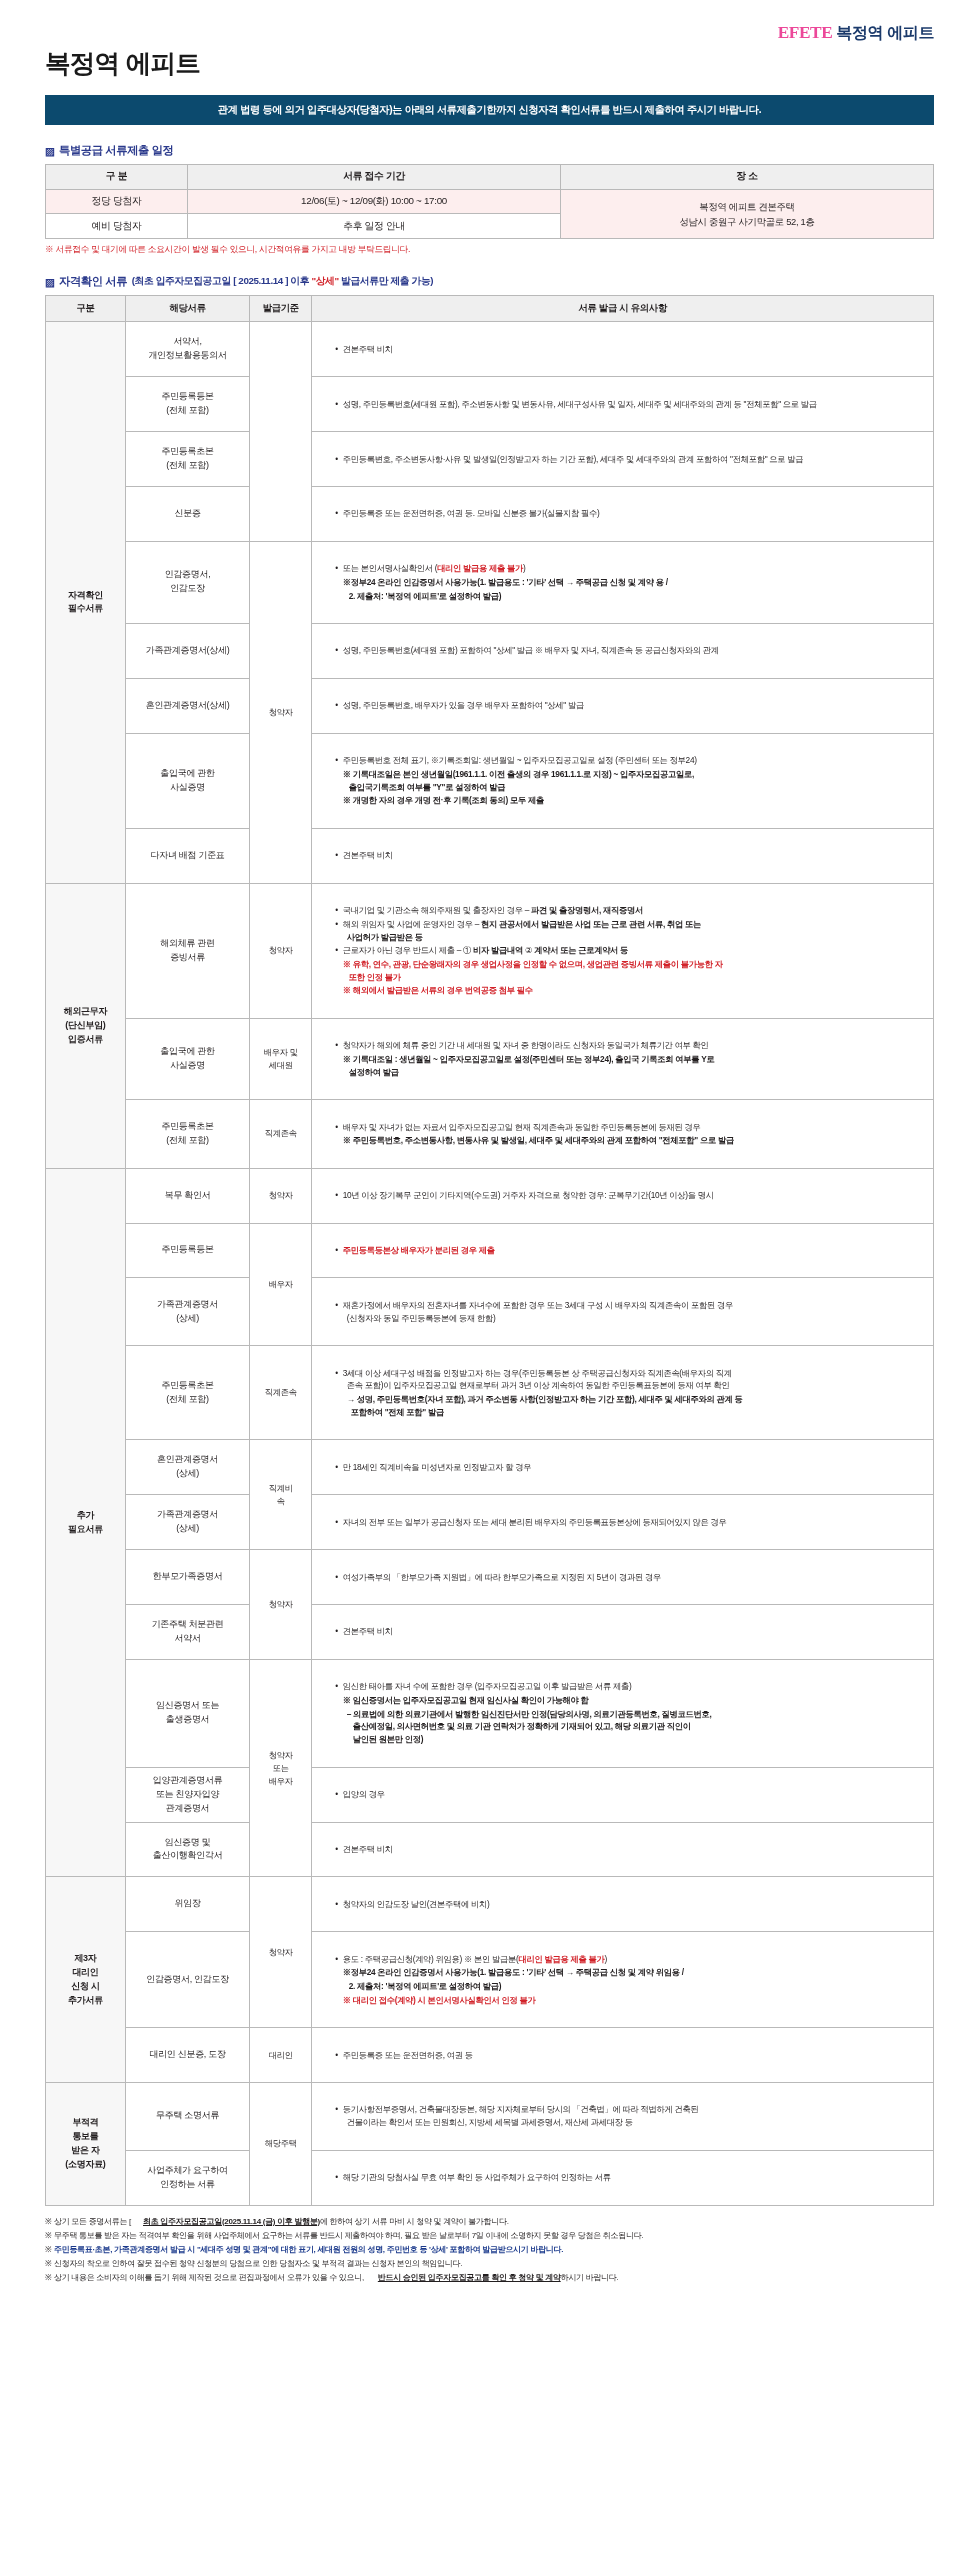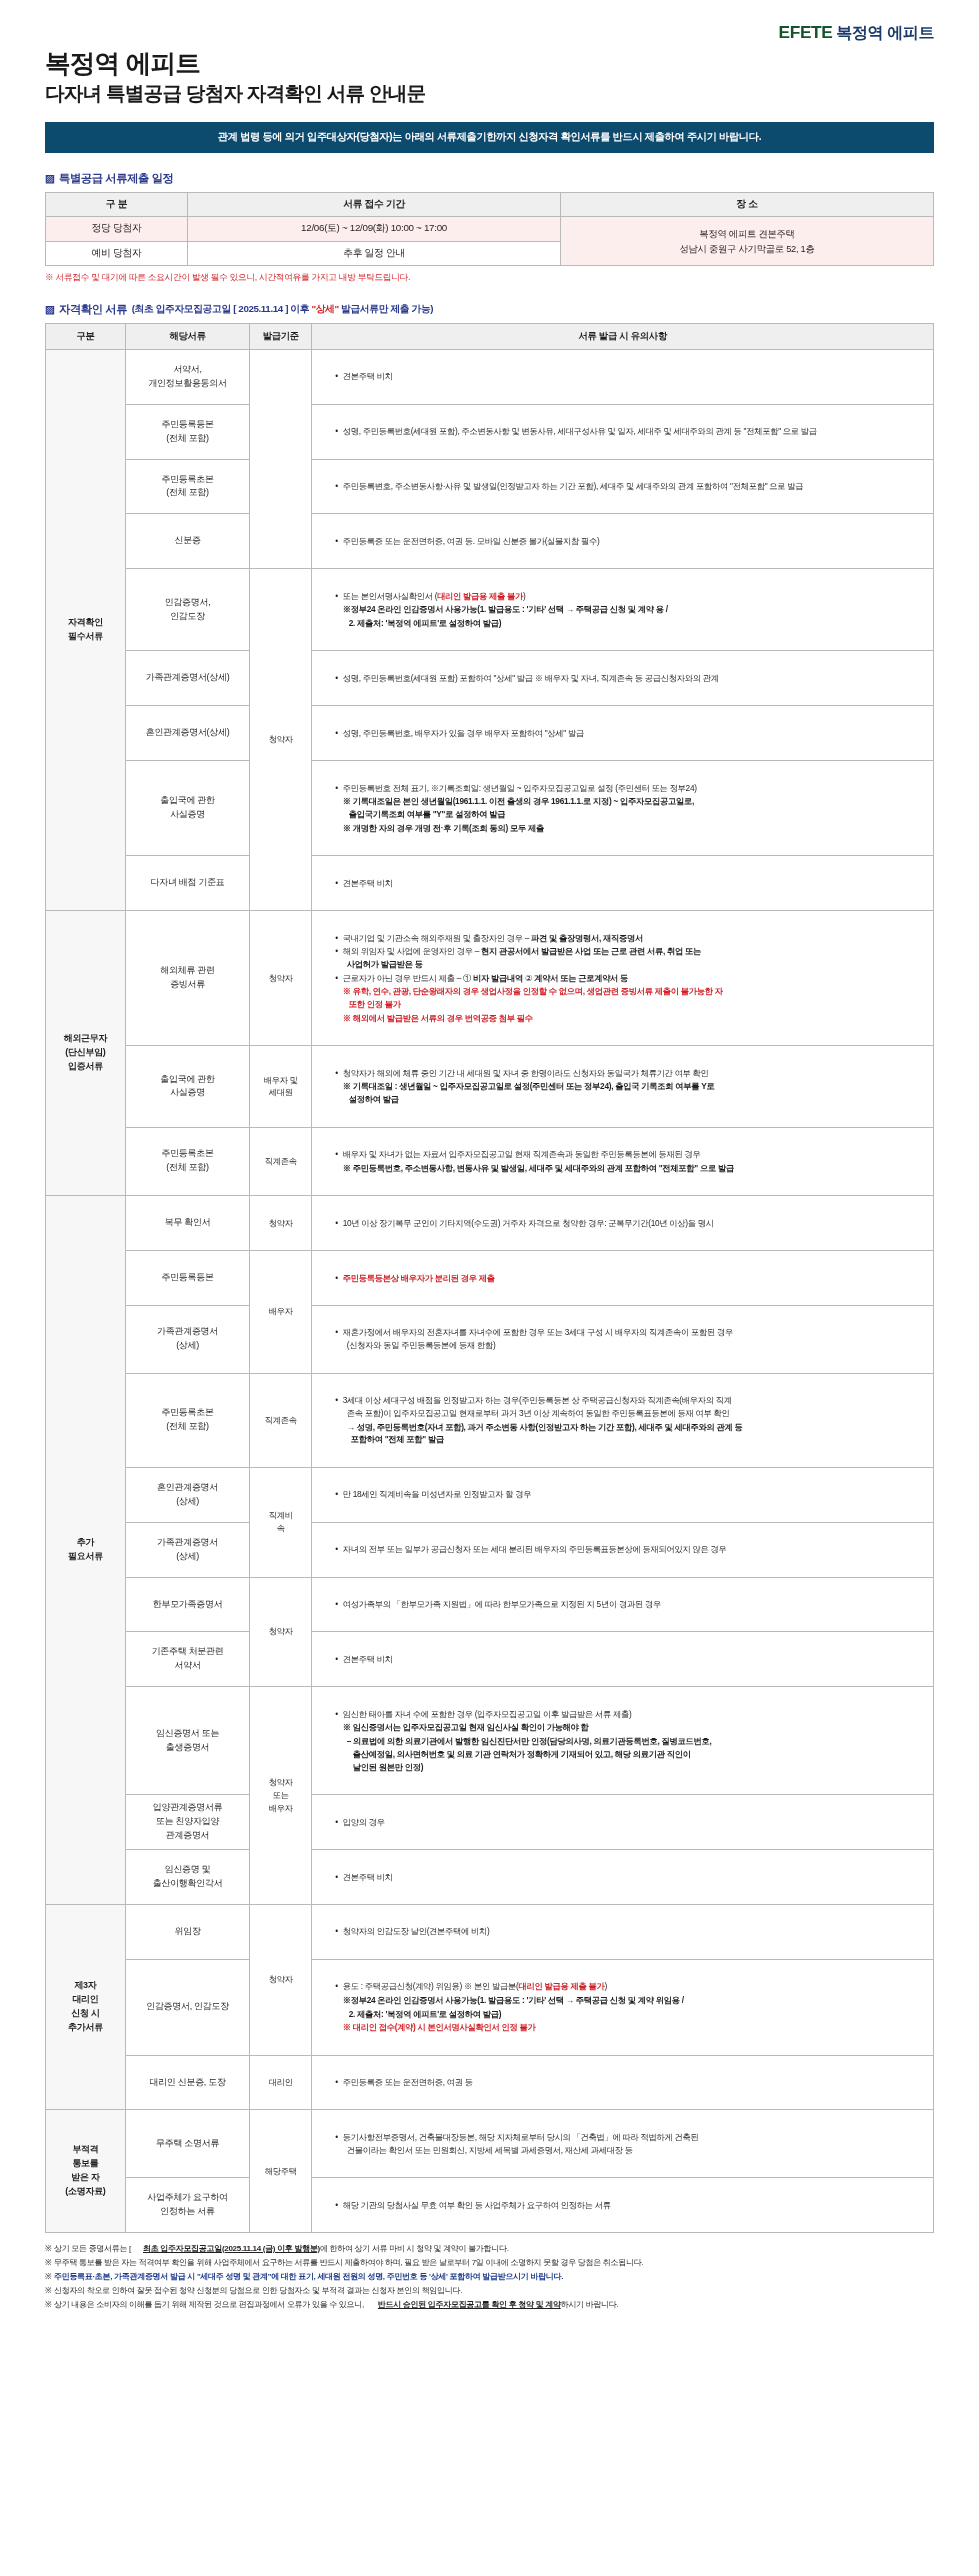--- a/index.html
+++ b/index.html
@@ -8,21 +8,21 @@
     width:979px;
     font-family: "Liberation Sans", sans-serif;
     color:#231f20;
     -webkit-font-smoothing: antialiased;
   }
   .page { width:979px; padding:0 45px 30px 45px; position:relative; }
 
   
   .brandbar { height:44px; display:flex; align-items:flex-end; justify-content:flex-end; padding-right:0; }
   .brandbar .brand { font-size:16px; font-weight:bold; letter-spacing:-0.4px; }
-  .brandbar .brand .efete { color:#14532d; font-size:17.3px; }
+  .brandbar .brand .efete { color:#ec4899; font-size:17.3px;font-family:Liberation Serif, serif; }
   .brandbar .brand .sub { color:#1b3a6b; }
 
   .title-wrap { margin-top:4.5px; }
   h1.main-title { font-size:25.6px; line-height:1.15; margin:0; font-weight:bold; letter-spacing:-0.8px; color:#1a1a1a;}
   h2.sub-title { font-size:19.6px; line-height:1.25; margin:3px 0 0 0; font-weight:bold; letter-spacing:-0.8px; color:#1a1a1a;}
 
   .notice-bar {
     margin-top:16.6px;
     background:#0c4a6e;
     color:#fff;
@@ -78,21 +78,20 @@
 
   <div class="brandbar">
     <div class="brand">
       <span class="efete">EFETE</span>
       <span class="sub">복정역 에피트</span>
     </div>
   </div>
 
   <div class="title-wrap">
     <h1 class="main-title">복정역 에피트</h1>
-    <h2 class="sub-title">다자녀 특별공급 당첨자 자격확인 서류 안내문</h2>
   </div>
 
   <div class="notice-bar">관계 법령 등에 의거 입주대상자(당첨자)는 아래의 서류제출기한까지 신청자격 확인서류를 반드시 제출하여 주시기 바랍니다.</div>
 
   <div class="sec-head">
     <span class="mark">▨</span>
     <span>특별공급 서류제출 일정</span>
   </div>
 
   <table class="t1">

